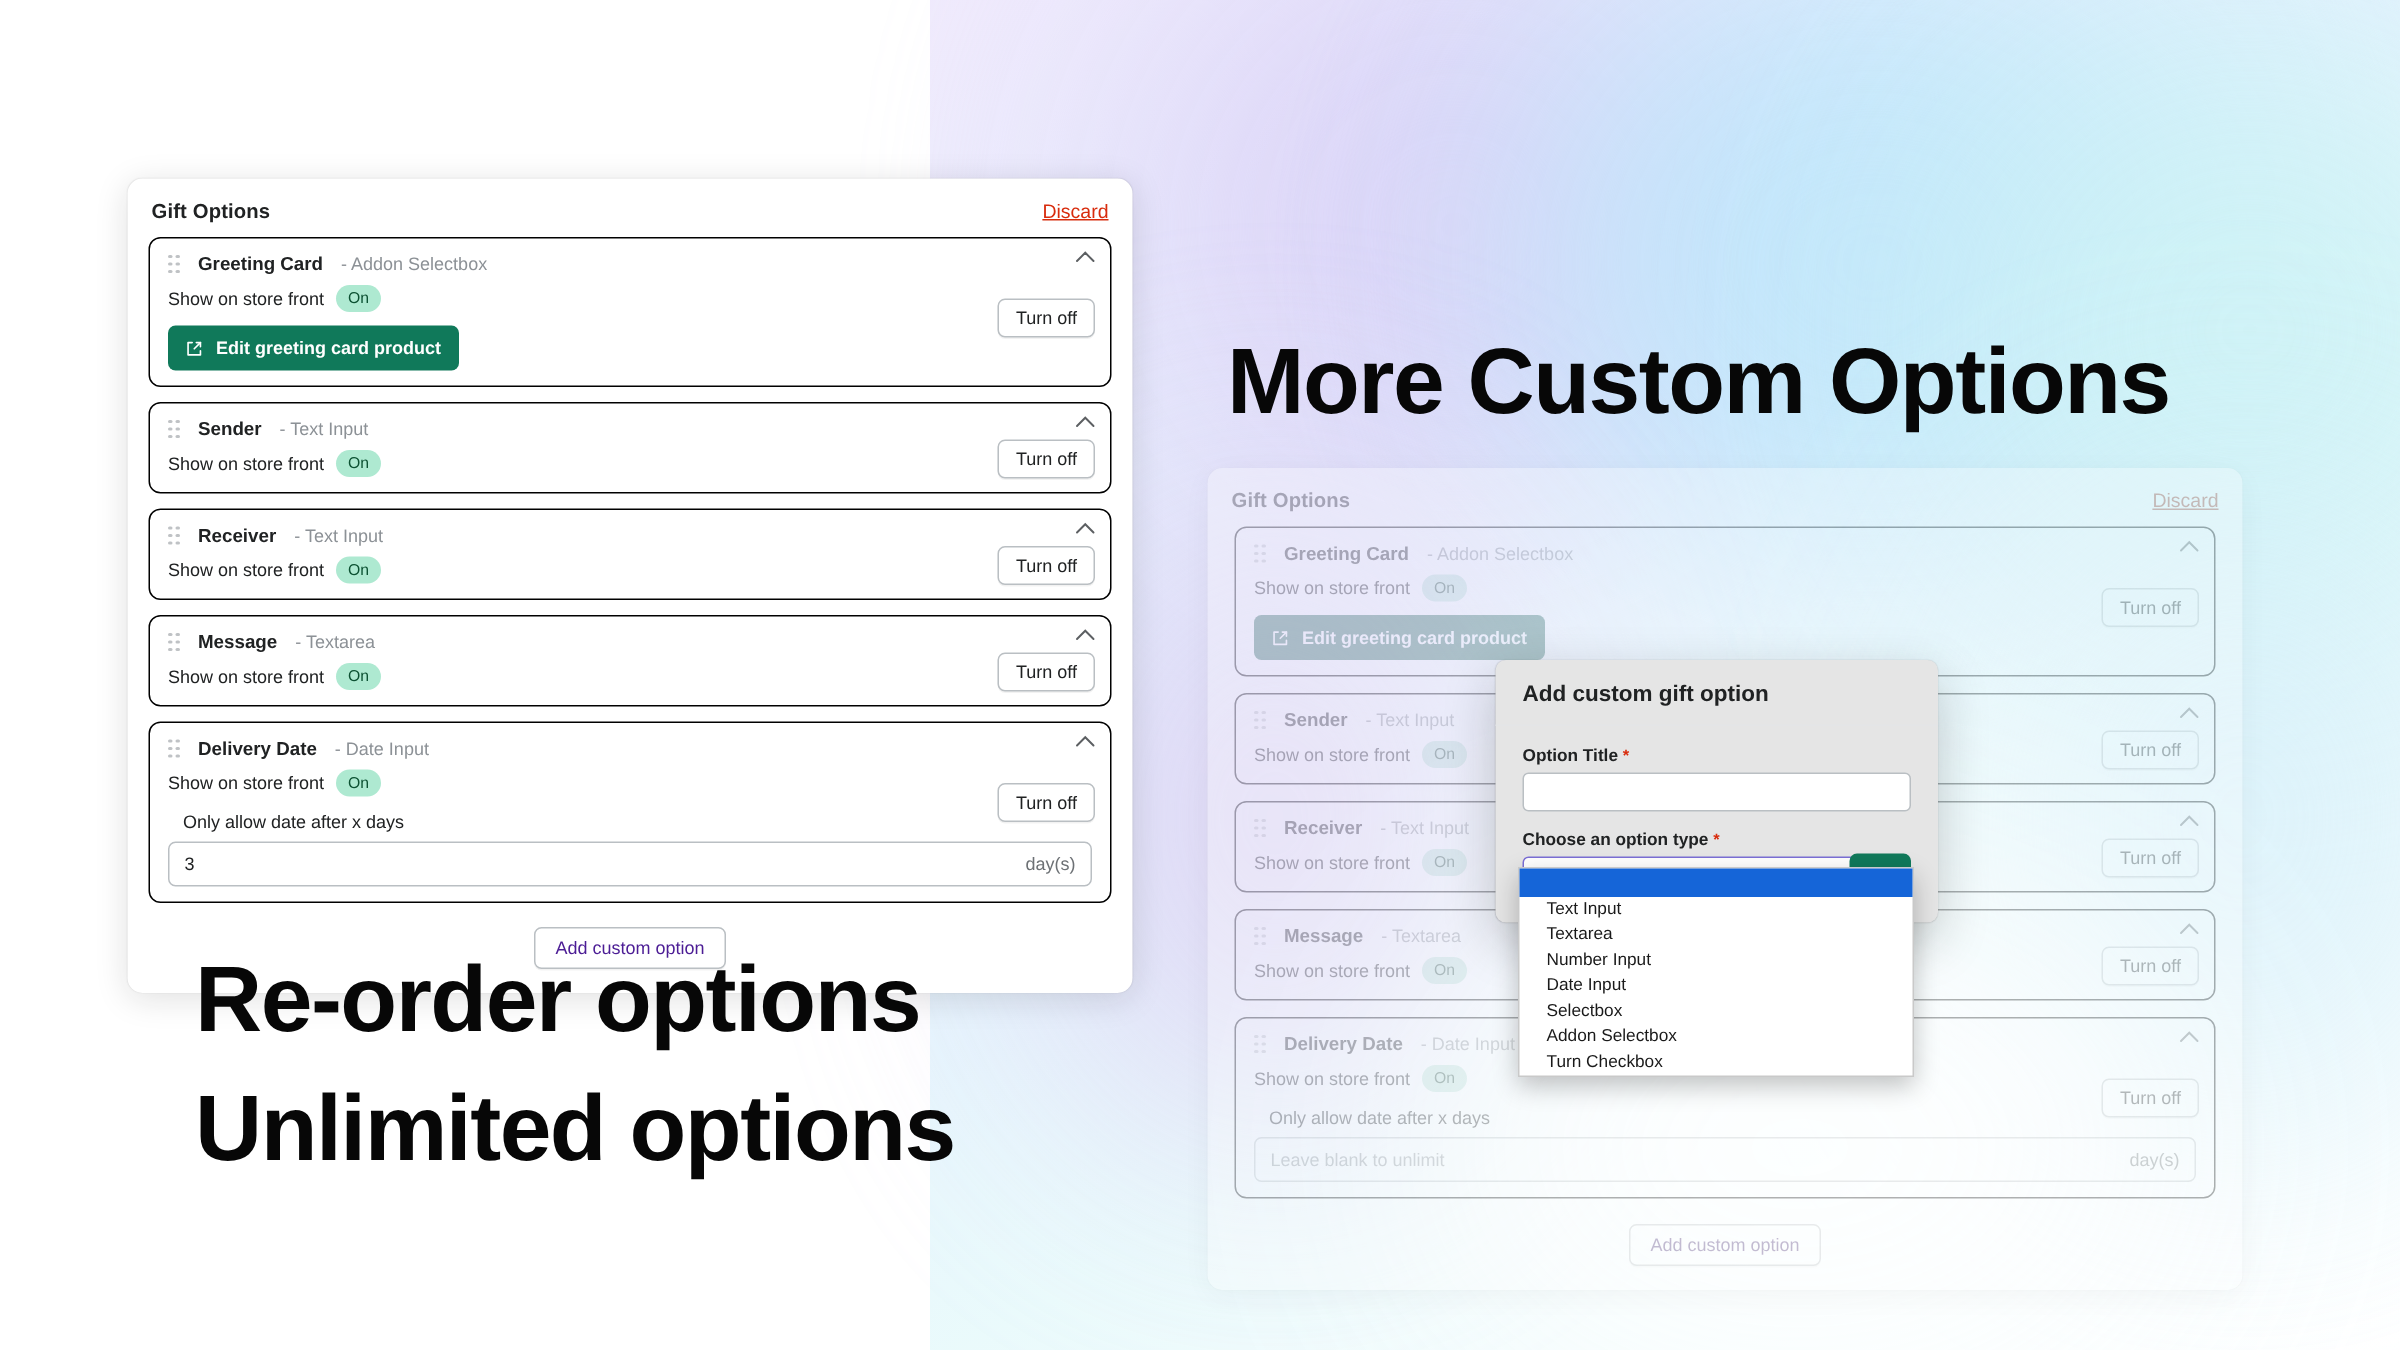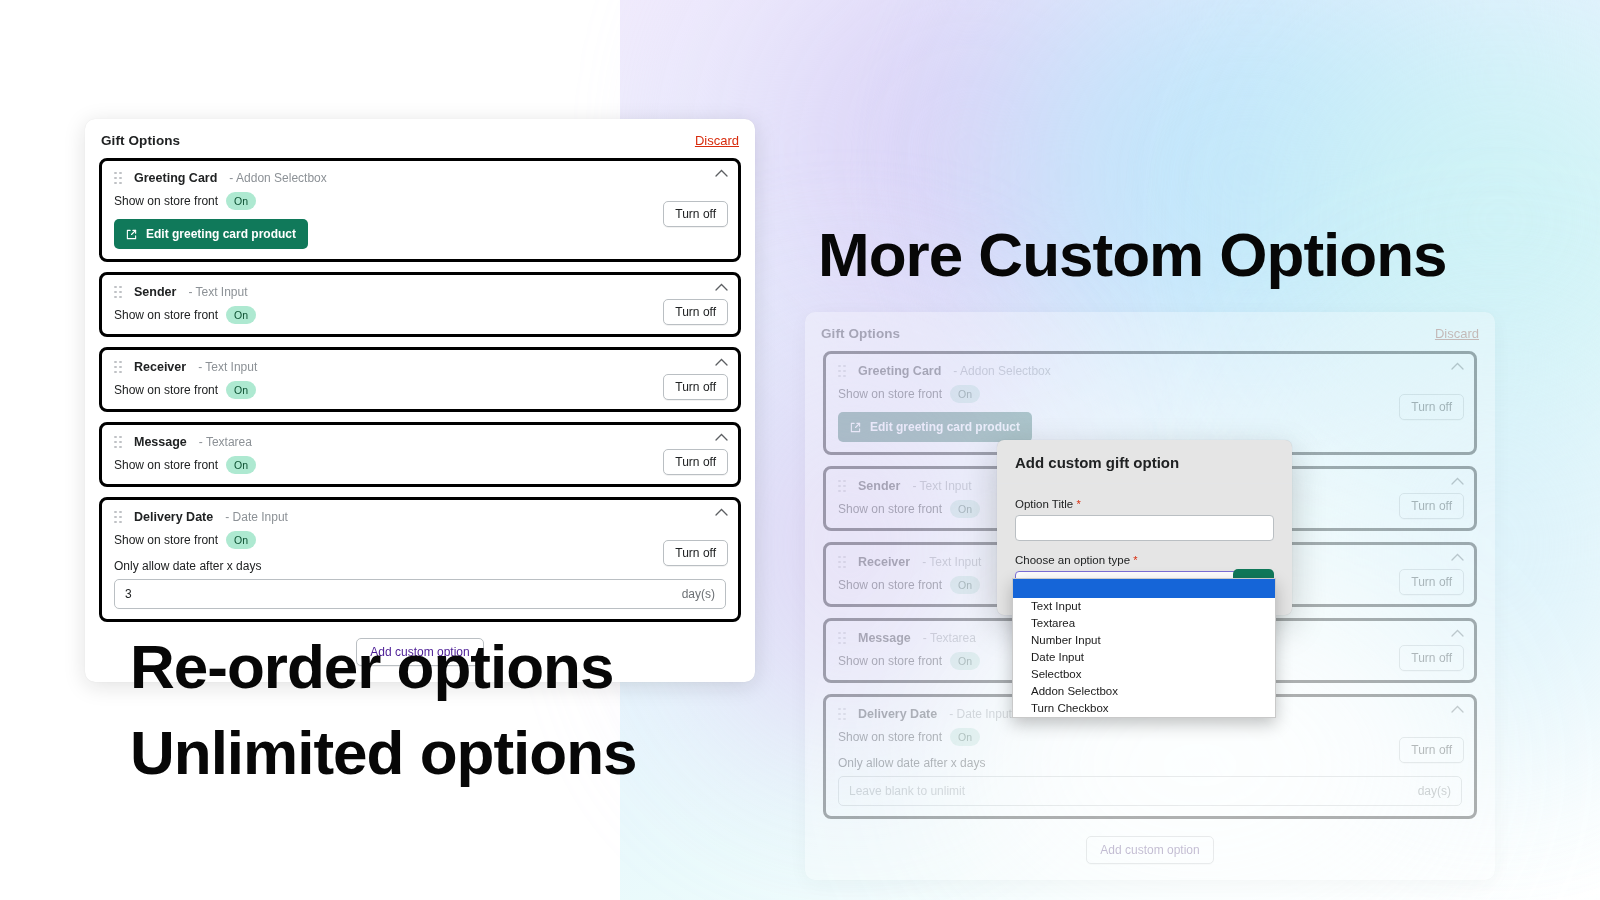--- a/index.html
+++ b/index.html
@@ -28,21 +28,21 @@
     position:absolute;
   }
   .panel-head{
     display:flex;align-items:center;justify-content:space-between;
     padding:14px 16px 10px 16px;
   }
   .panel-title{font-size:13.5px;font-weight:600;color:#202223;letter-spacing:.1px;}
   .discard{font-size:13px;color:#d82c0d;text-decoration:underline;cursor:pointer;}
 
   .opt-card{
-    border:3px solid #000000;border-radius:8px;
+    border:1px solid #000000;border-radius:8px;
     background:#ffffff;margin:0 14px 10px 14px;position:relative;
     padding:10px 12px 10px 12px;
   }
   .opt-row1{display:flex;align-items:center;gap:8px;}
   .drag{
     width:9px;height:13px;display:grid;grid-template-columns:3px 3px;
     grid-template-rows:3px 3px 3px;gap:2px;flex:0 0 auto;margin-right:3px;opacity:.55;
   }
   .drag i{display:block;width:2.5px;height:2.5px;border-radius:50%;background:#8c9196;}
   .opt-name{font-size:12.5px;font-weight:700;color:#202223;}
@@ -62,21 +62,21 @@
     font-size:12px;color:#202223;padding:5px 11px;cursor:pointer;
     box-shadow:0 1px 0 rgba(0,0,0,.05);
   }
   .edit-btn{
     margin-top:9px;display:inline-flex;align-items:center;gap:9px;
     background:#10795a;color:#fff;border:0;border-radius:5px;
     font-size:12px;font-weight:700;padding:8px 12px;cursor:pointer;
   }
   .edit-btn svg{display:block;}
 
-  .sub-label{font-size:12px;color:#202223;margin-top:10px;}
+  .sub-label{font-size:12px;color:#202223;margin-top:10px;margin-left:10px;}
   .num-field{
     margin-top:6px;display:flex;align-items:center;justify-content:space-between;
     border:1px solid #babfc3;border-radius:5px;height:28px;padding:0 10px;background:#fff;
   }
   .num-field .val{font-size:12px;color:#202223;}
   .num-field .suffix{font-size:12px;color:#6d7175;}
   .num-field .val.ph{color:#8c9196;}
 
   .add-wrap{display:flex;justify-content:center;padding:6px 0 16px 0;}
   .add-btn{
@@ -107,21 +107,21 @@
   
   #modal{
     position:absolute;left:192px;top:128px;width:295px;
     background:#e5e5e5;border-radius:7px;
     box-shadow:0 12px 34px rgba(23,24,24,.22), 0 0 1px rgba(23,24,24,.2);
     z-index:6;
   }
   #modal .m-head{padding:14px 18px 12px 18px;border-bottom:1px solid #e4e5e7;}
   #modal .m-title{font-size:15px;font-weight:600;color:#202223;}
   #modal .m-body{padding:14px 18px 18px 18px;}
-  .f-label{font-size:11.5px;color:#202223;margin-bottom:5px;}
+  .f-label{font-size:11.5px;color:#202223;margin-bottom:5px;font-weight:bold;}
   .f-label .req{color:#d82c0d;font-size:11px;}
   .f-input{
     height:24px;border:1px solid #babfc3;border-radius:4px;background:#fff;
     margin-bottom:13px;
   }
   .f-select{
     height:24px;border:1.5px solid #7b6fd6;border-radius:4px;background:#fff;
     display:flex;align-items:center;justify-content:flex-end;padding-right:7px;
     position:relative;
   }

